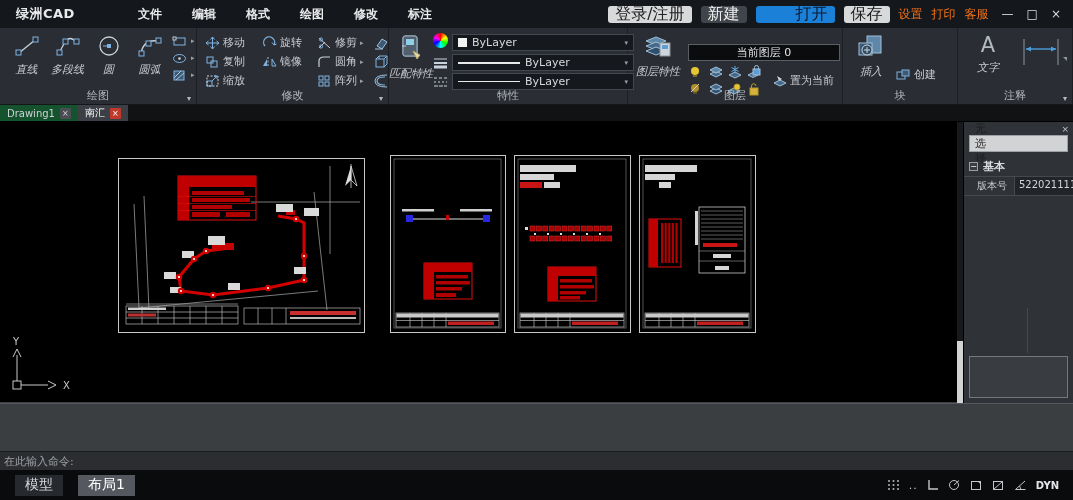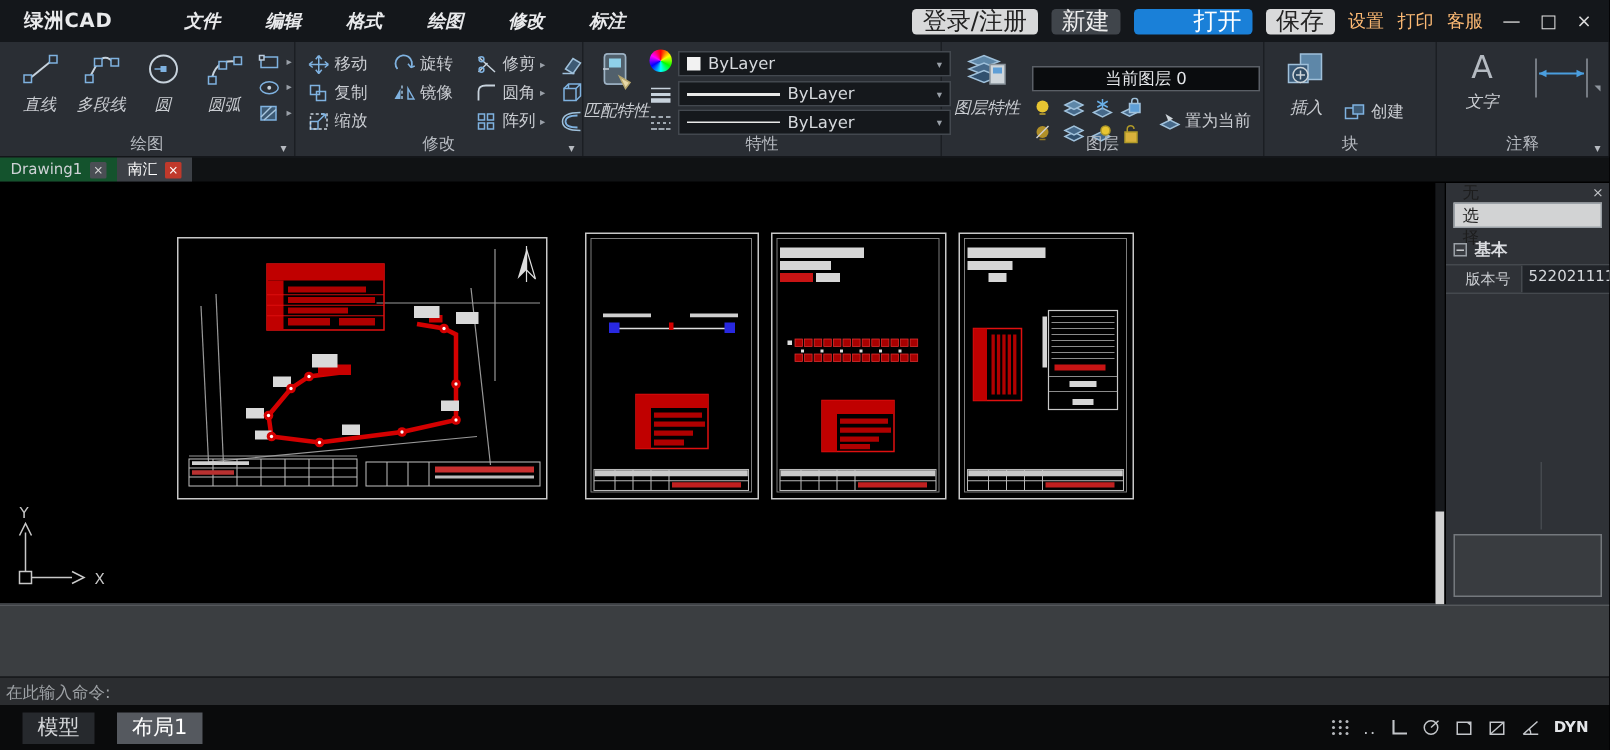--- a/index.html
+++ b/index.html
@@ -3,28 +3,28 @@
 <meta charset="utf-8">
 <style>
   html,body{margin:0;padding:0;background:#000;}
   body{font-family:"DejaVu Sans","Liberation Sans",sans-serif;}
   .app{position:relative;width:1073px;height:500px;background:#0d0f12;overflow:hidden;}
 
   
   .titlebar{position:absolute;top:0;left:0;width:1073px;height:28px;background:#14171b;
     display:flex;align-items:center;color:#e9eaec;font-size:12px;}
   .app-name{margin-left:16px;font-weight:bold;font-size:13px;letter-spacing:.5px;}
-  .menus{display:flex;margin-left:48px;gap:30px;font-weight:bold;font-style:italic;}
+  .menus{display:flex;margin-left:63px;gap:30px;font-weight:bold;}
   .menu-item{cursor:default;}
   .tb-right{margin-left:auto;display:flex;align-items:center;gap:9px;padding-right:12px;}
   .pill{height:17px;display:flex;align-items:center;padding:0 7px;border-radius:3px;font-size:16px;}
   .pill-light{background:#d8d9da;color:#222;}
   .pill-dark{background:#40454b;color:#eee;}
-  .pill-blue{background:#1a80d8;color:#ffffff;padding-left:40px;}
-  .tb-action{color:#fdba74;}
+  .pill-blue{background:#1a80d8;color:#0f172a;padding-left:40px;}
+  .tb-action{color:#f97316;}
   .win-ctl{color:#dcdcdc;font-size:12px;margin-left:4px;}
 
   
   .ribbon{position:absolute;top:28px;left:0;width:1073px;height:77px;background:#2a2e34;
     display:flex;color:#c9ccd1;border-bottom:1px solid #14161a;box-sizing:border-box;}
   .rsec{position:relative;height:100%;border-right:1px solid #1b1e23;box-sizing:border-box;}
   .rlabel{position:absolute;bottom:1px;left:0;right:0;text-align:center;font-size:11px;color:#b6bac0;}
   .rarrow{position:absolute;bottom:1px;right:5px;font-size:8px;color:#b6bac0;}
   .bigtool{display:flex;flex-direction:column;align-items:center;padding-top:5px;}
   .bigtool .blabel{font-size:11px;margin-top:3px;white-space:nowrap;font-style:italic;}

